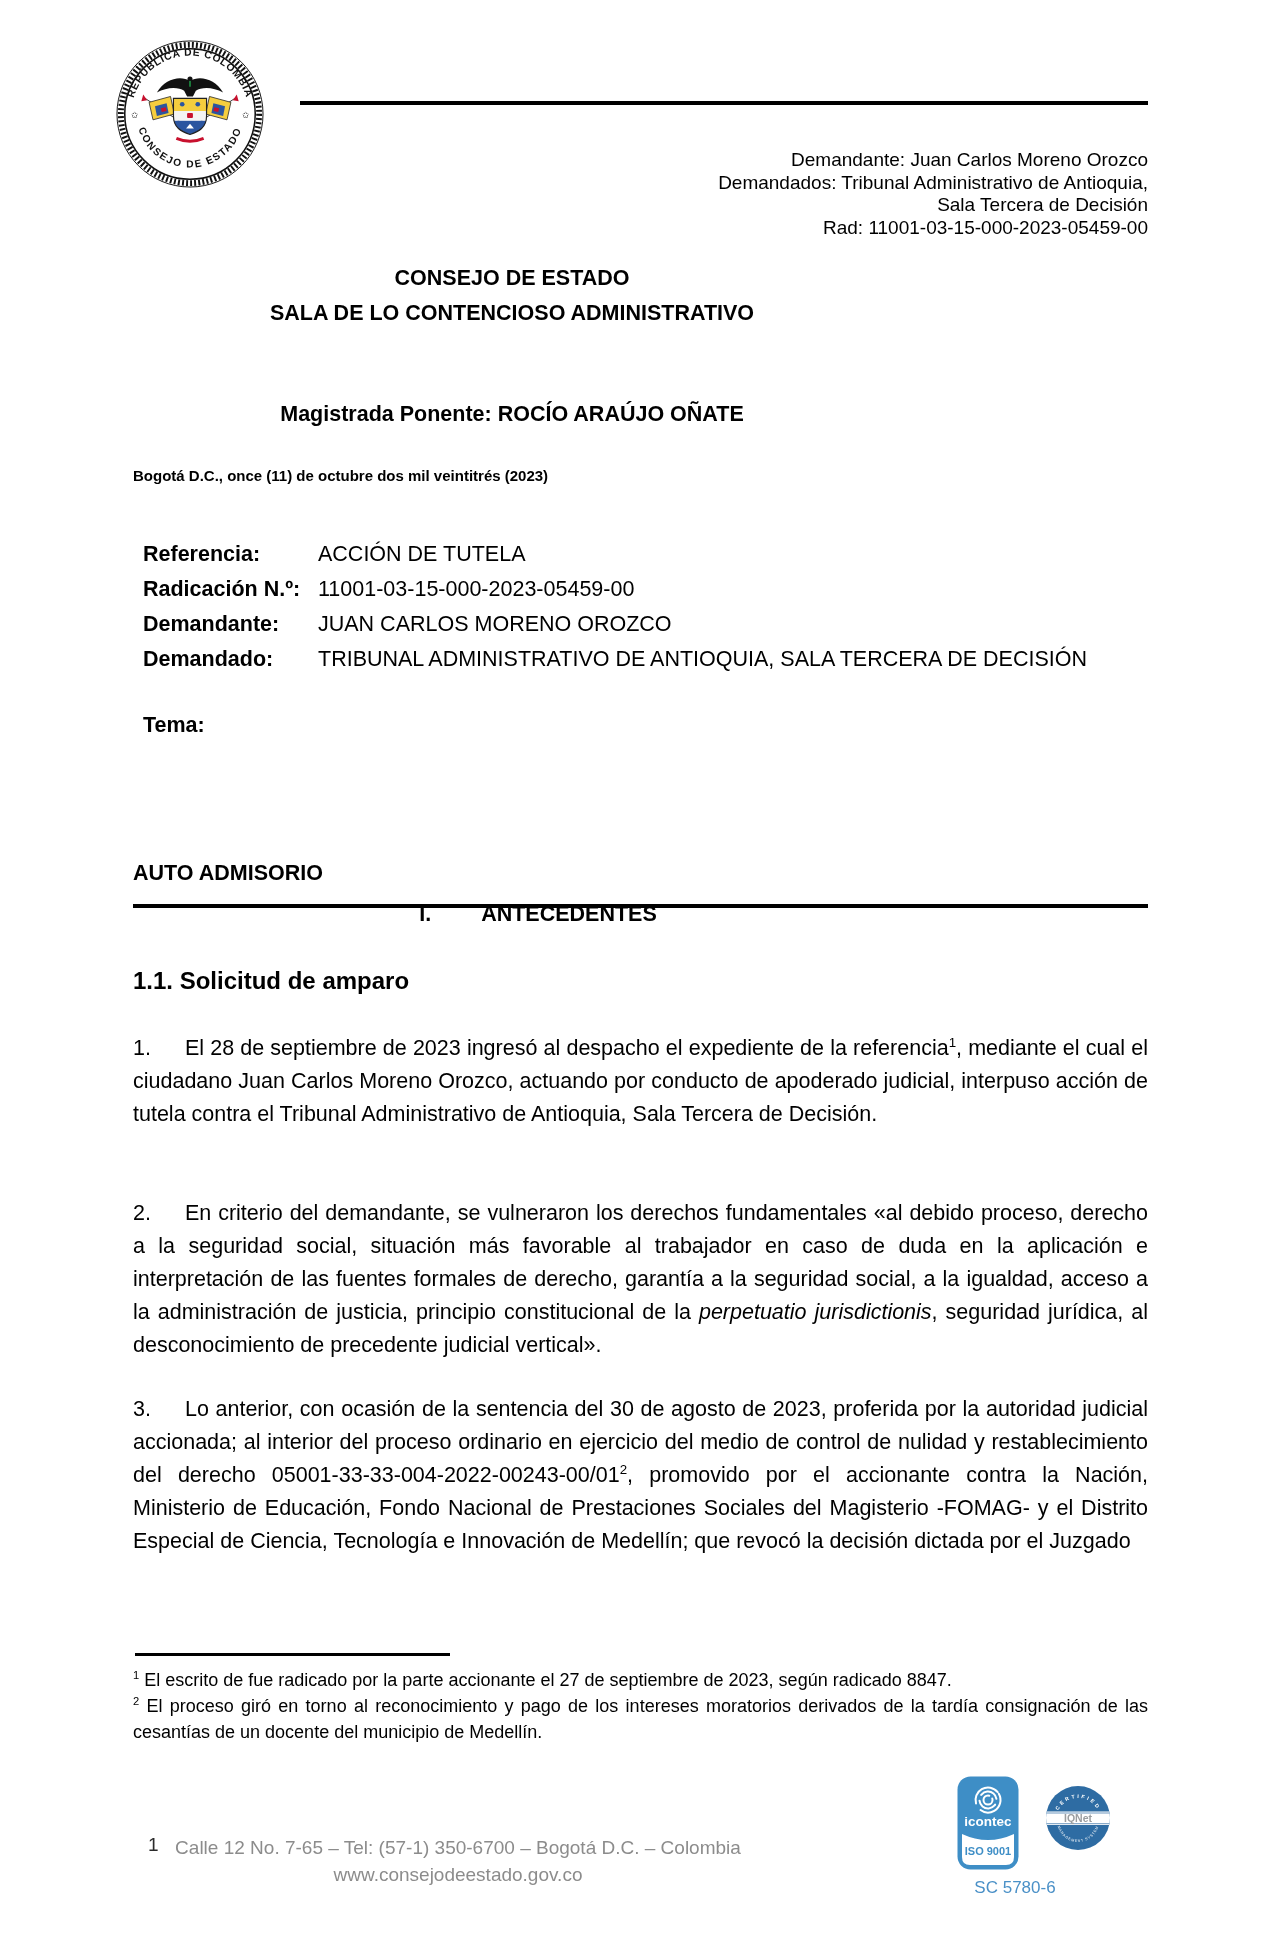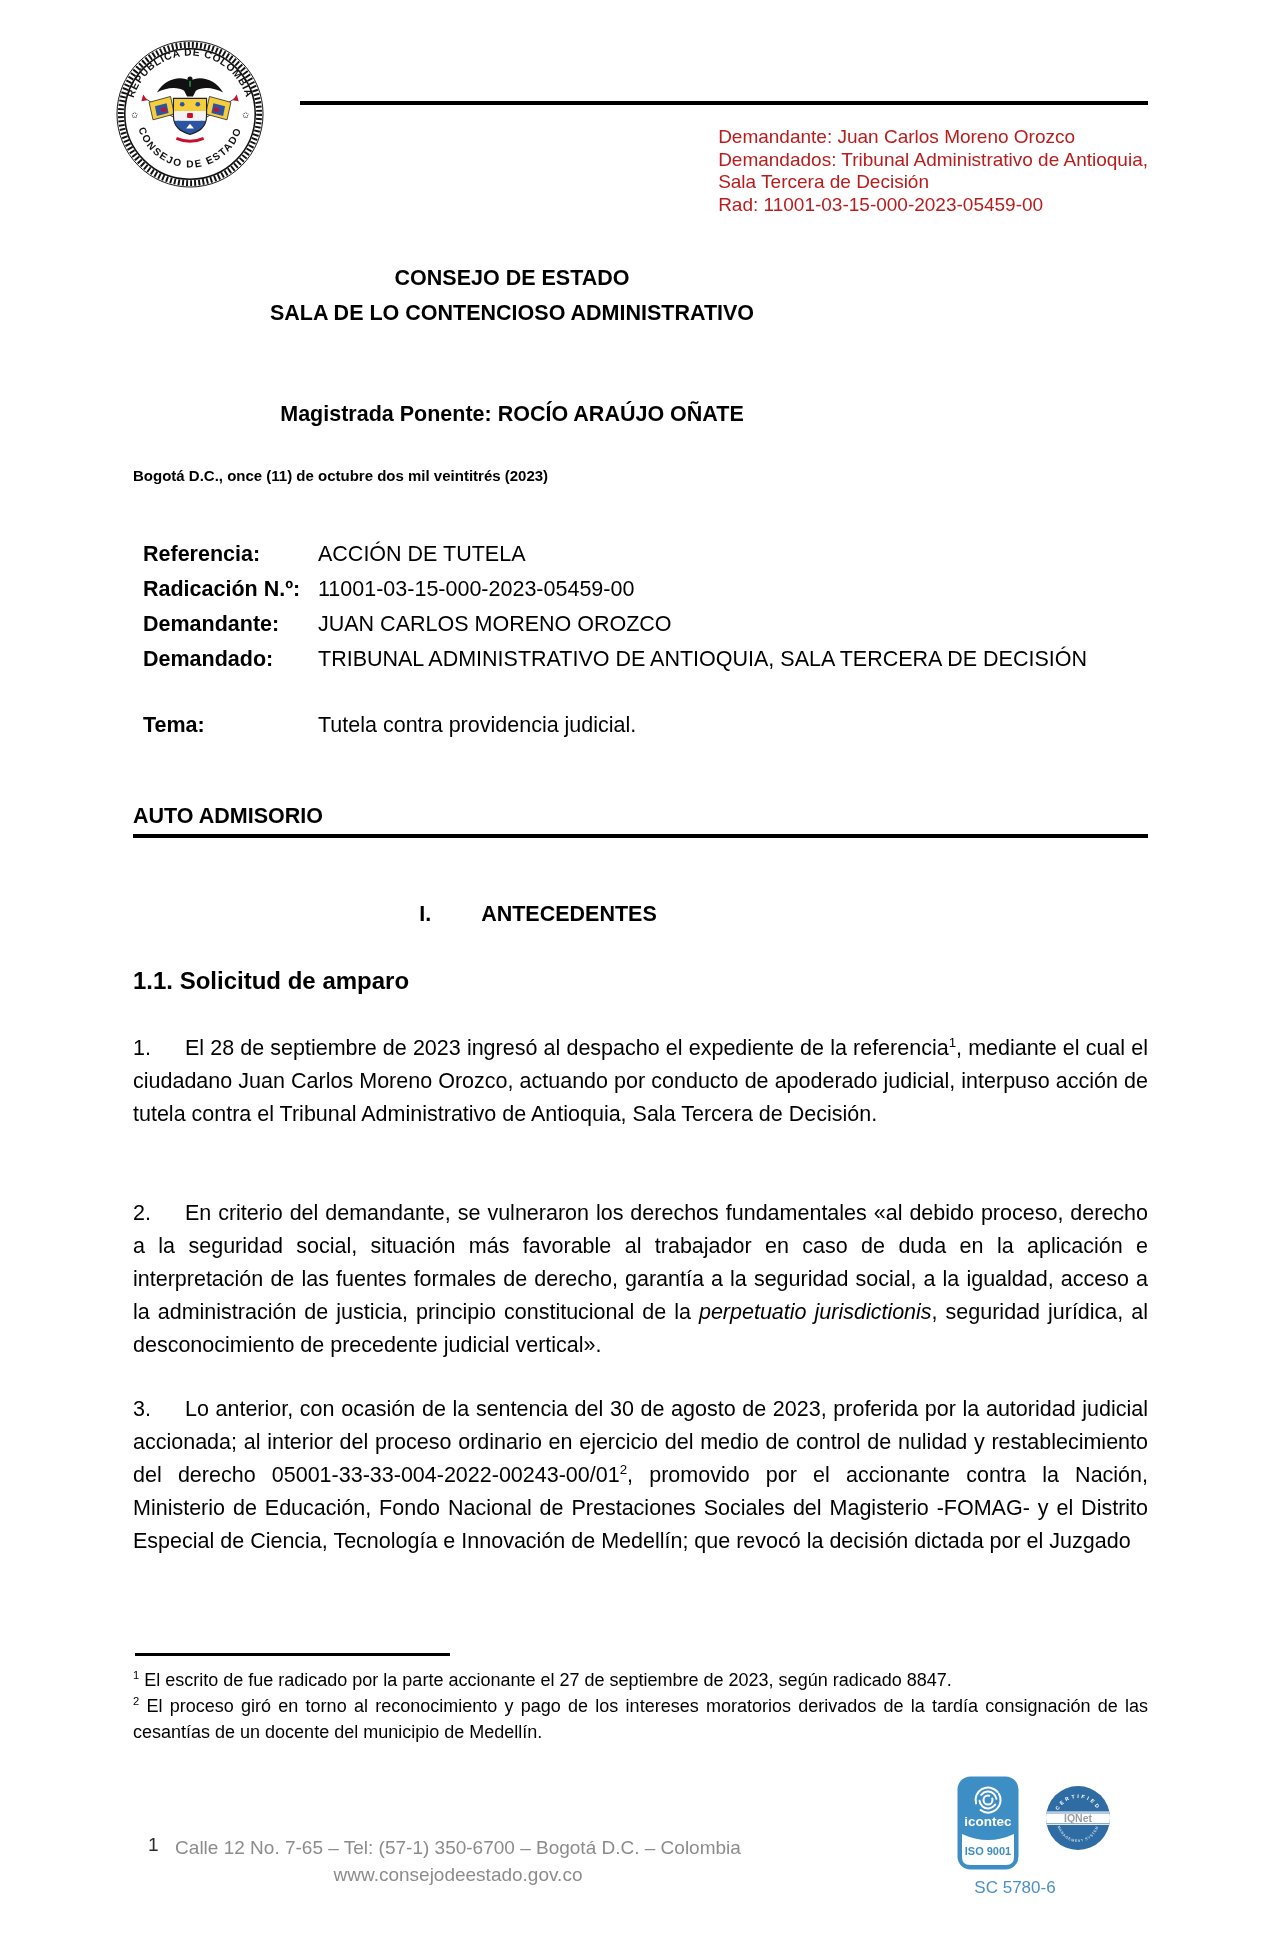--- a/index.html
+++ b/index.html
@@ -9,22 +9,22 @@
     margin:0 auto;
     background:#ffffff;
     font-family:"Liberation Sans","DejaVu Sans",sans-serif;
     color:#000;
     overflow:hidden;
   }
   
   .seal{position:absolute;left:116px;top:40px;width:148px;height:148px;}
   .top-rule{position:absolute;left:300px;top:101px;width:848px;height:4px;background:#000;}
   .hdr-info{
-    position:absolute;top:126px;right:128px;
-    color:#b91c1c;
+    position:absolute;top:149px;right:128px;
+    text-align:right;color:#000000;
     font-size:19px;line-height:22.5px;
   }
   
   .title-block{
     position:absolute;left:133px;top:261px;width:758px;
     text-align:center;font-weight:bold;font-size:21.5px;line-height:35px;
   }
   .magistrada{
     position:absolute;left:133px;top:402px;width:758px;
     text-align:center;font-weight:bold;font-size:21.5px;
@@ -32,23 +32,23 @@
   .city-date{position:absolute;left:133px;top:467px;font-weight:bold;font-size:15px;}
   
   .ref-table{position:absolute;left:143px;top:537px;width:1010px;font-size:21.5px;line-height:35px;}
   .ref-row{display:flex;align-items:flex-start;}
   .ref-label{flex:none;width:175px;font-weight:bold;}
   .ref-value{flex:1;}
   .ref-row:nth-child(4) .ref-value{max-width:780px;}
   .ref-row:nth-child(5){margin-top:31px;}
   
   .auto-heading{
-    position:absolute;left:133px;top:804px;width:1015px;
+    position:absolute;left:133px;top:861px;width:1015px;
     font-weight:bold;font-size:21.5px;
-    border-bottom:4px solid #000;padding-bottom:5px;
+    border-bottom:4px solid #000;padding-bottom:18px;
   }
   .antecedentes{
     position:absolute;left:133px;top:902px;width:810px;
     text-align:center;font-weight:bold;font-size:21.5px;
   }
   .antecedentes .gap{display:inline-block;width:50px;}
   .solicitud{position:absolute;left:133px;top:967px;font-weight:bold;font-size:24px;}
   
   .para{
     position:absolute;left:133px;width:1015px;
@@ -165,21 +165,20 @@
       <div class="ref-row">
         <div class="ref-label">Demandante:</div>
         <div class="ref-value">JUAN CARLOS MORENO OROZCO</div>
       </div>
       <div class="ref-row">
         <div class="ref-label">Demandado:</div>
         <div class="ref-value">TRIBUNAL ADMINISTRATIVO DE ANTIOQUIA, SALA TERCERA DE DECISIÓN</div>
       </div>
       <div class="ref-row">
         <div class="ref-label">Tema:</div>
-        <div class="ref-value">Tutela contra providencia judicial.</div>
       </div>
     </div>
 
   <div class="auto-heading">AUTO ADMISORIO</div>
   <div class="antecedentes">
     <span>I.</span><span class="gap"></span><span>ANTECEDENTES</span>
   </div>
   <div class="solicitud">1.1. Solicitud de amparo</div>
 
   <div class="para" id="para-0"><span>1.</span><span class="num-gap"></span><span>El 28 de septiembre de 2023 ingresó al despacho el expediente de la referencia</span><sup class="fnmark">1</sup><span>, mediante el cual el ciudadano Juan Carlos Moreno Orozco, actuando por conducto de apoderado judicial, interpuso acción de tutela contra el Tribunal Administrativo de Antioquia, Sala Tercera de Decisión.</span></div>

